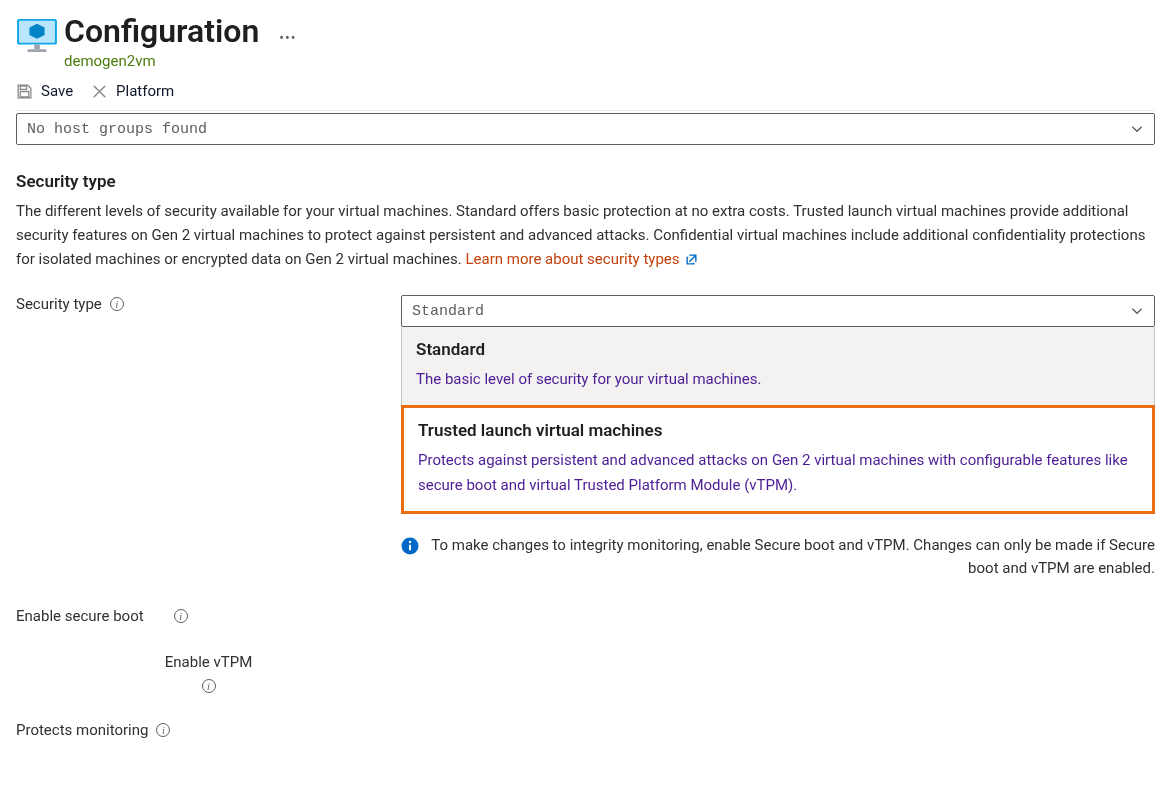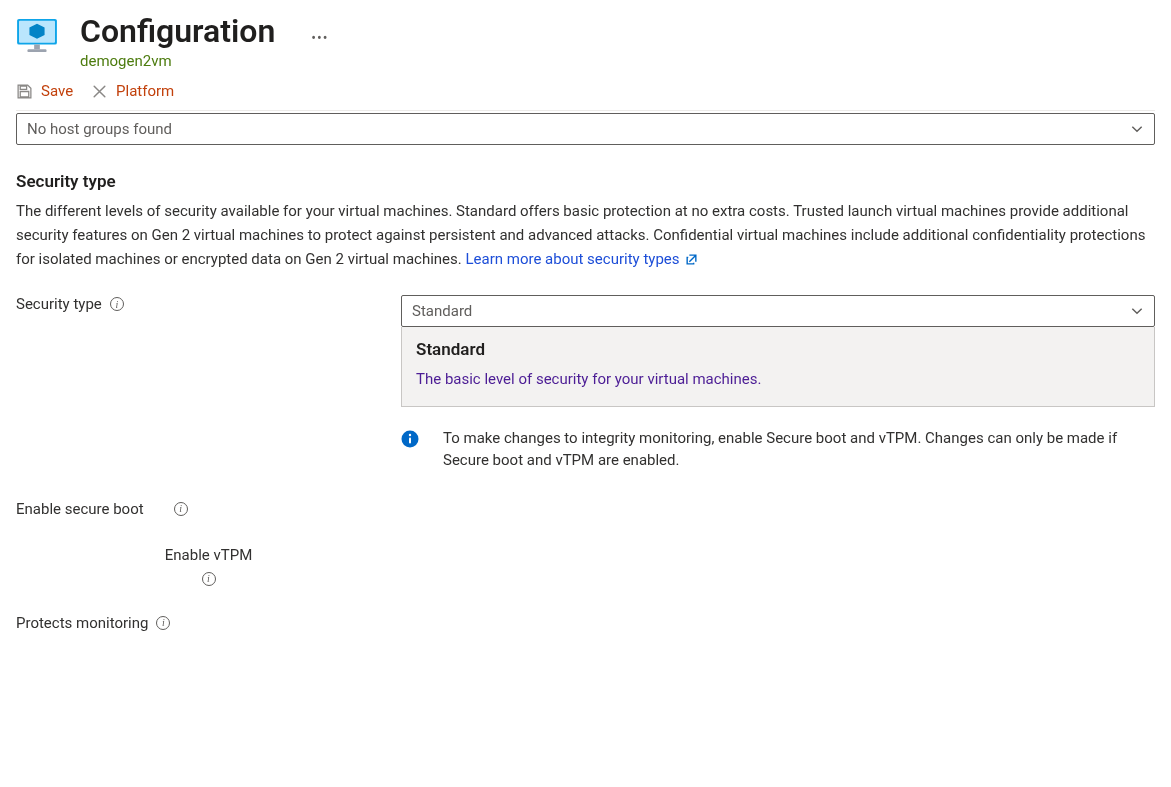--- a/index.html
+++ b/index.html
@@ -8,21 +8,21 @@
     font-family: "Segoe UI", -apple-system, BlinkMacSystemFont, Roboto, "Helvetica Neue", sans-serif;
     font-size: 15px;
     color: #323130;
     background: #ffffff;
   }
   .page { padding: 12px 16px 30px 16px; }
 
   .header-row {
     display: flex;
     align-items: flex-start;
-    gap: 22px;
+    gap: 6px;
     margin-bottom: 6px;
   }
   .vm-icon-box {
     width: 42px;
     height: 36px;
     display: flex;
     align-items: center;
     justify-content: center;
     margin-top: 6px;
   }
@@ -52,52 +52,53 @@
     gap: 18px;
     padding: 6px 0 10px 0;
     border-bottom: 1px solid #edebe9;
     color: #8a8886;
   }
   .cmd-btn {
     display: inline-flex;
     align-items: center;
     gap: 8px;
     font-size: 15px;
-    color: #c2410c;
+    color: #0f172a;
   }
   .cmd-btn svg { width: 17px; height: 17px; }
 
   .dropdown {
     border: 1px solid #605e5c;
     border-radius: 2px;
     height: 32px;
     display: flex;
     align-items: center;
     justify-content: space-between;
     padding: 0 10px;
     font-size: 15px;
     color: #605e5c;
     background: #ffffff;
+    font-family: Liberation Mono, monospace;
   }
   .dropdown.full { margin-top: 2px; }
   .chev-down { width: 14px; height: 14px; color: #605e5c; }
 
   .section-title {
     font-weight: 600;
     font-size: 17px;
     margin-top: 26px;
     margin-bottom: 8px;
     color: #201f1e;
   }
   .desc {
     color: #323130;
     line-height: 1.6;
   }
   .link {
-    color: #1d4ed8;
+    color: #c2410c;
     display: inline-flex;
     align-items: center;
     gap: 5px;
   }
   .link svg { width: 13px; height: 13px; }
 
   .form-area {
     margin-top: 24px;
     display: grid;
     grid-template-columns: 385px 1fr;
@@ -149,24 +150,25 @@
     border: 3px solid #e86e11;
     margin: -1px;
     position: relative;
     z-index: 1;
   }
 
   .right-col-single { grid-column: 2; }
 
   .info-callout {
     display: flex;
-    gap: 24px;
+    gap: 12px;
     margin-top: 20px;
     color: #323130;
     line-height: 1.5;
+    text-align: right;
   }
   .info-blue {
     width: 18px; height: 18px;
     flex: 0 0 18px;
     margin-top: 3px;
   }
 </style>
 </head>
 <body>
 
@@ -234,20 +236,24 @@
         <span>Standard</span>
         <svg class="chev-down" viewBox="0 0 12 12">
           <path d="M2 4l4 4 4-4" fill="none" stroke="currentColor" stroke-width="1.2"></path>
         </svg>
       </div>
       <div class="options-box">
         <div class="option selected">
           <div class="opt-title">Standard</div>
           <div class="opt-desc">The basic level of security for your virtual machines.</div>
         </div>
+        <div class="option highlight-box">
+          <div class="opt-title">Trusted launch virtual machines</div>
+          <div class="opt-desc">Protects against persistent and advanced attacks on Gen 2 virtual machines with configurable features like secure boot and virtual Trusted Platform Module (vTPM).</div>
+        </div>
       </div>
 
       <div class="info-callout">
         <svg class="info-blue" viewBox="0 0 18 18">
           <circle cx="9" cy="9" r="8.5" fill="#0068c7"></circle>
           <rect x="8" y="7.5" width="2" height="6" rx="1" fill="#ffffff"></rect>
           <circle cx="9" cy="5" r="1.2" fill="#ffffff"></circle>
         </svg>
         <div>To make changes to integrity monitoring, enable Secure boot and vTPM. Changes can only be made if Secure boot and vTPM are enabled.</div>
       </div>

